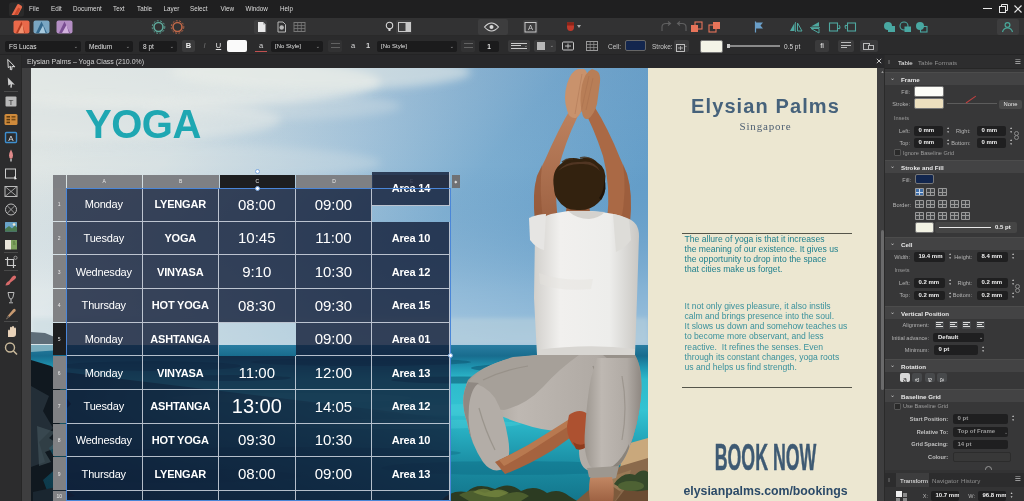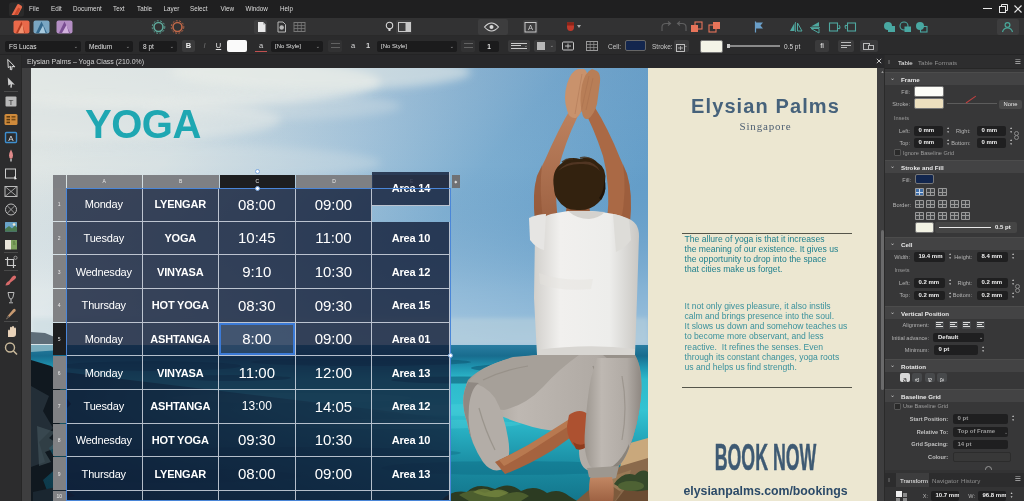--- a/index.html
+++ b/index.html
@@ -487,31 +487,30 @@
 <div style="position:absolute;left:219.0px;top:255.30px;width:76.6px;height:33.65px;background:rgba(16,28,54,0.80);border-right:1px solid rgba(235,240,248,0.75);border-bottom:1px solid rgba(235,240,248,0.75);box-sizing:border-box;color:#fff;font-size:15px;font-weight:400;display:flex;align-items:center;justify-content:center;">9:10</div>
 <div style="position:absolute;left:295.6px;top:255.30px;width:76.7px;height:33.65px;background:rgba(16,28,54,0.80);border-right:1px solid rgba(235,240,248,0.75);border-bottom:1px solid rgba(235,240,248,0.75);box-sizing:border-box;color:#fff;font-size:15px;font-weight:400;display:flex;align-items:center;justify-content:center;">10:30</div>
 <div style="position:absolute;left:372.3px;top:255.30px;width:78.2px;height:33.65px;background:rgba(16,28,54,0.80);border-right:1px solid rgba(235,240,248,0.75);border-bottom:1px solid rgba(235,240,248,0.75);box-sizing:border-box;color:#fff;font-size:11px;font-weight:700;letter-spacing:-0.2px;display:flex;align-items:center;justify-content:center;">Area 12</div>
 <div style="position:absolute;left:66.0px;top:288.95px;width:76.5px;height:33.65px;background:rgba(16,28,54,0.80);border-right:1px solid rgba(235,240,248,0.75);border-bottom:1px solid rgba(235,240,248,0.75);box-sizing:border-box;color:#fff;font-size:11px;font-weight:400;letter-spacing:-0.2px;display:flex;align-items:center;justify-content:center;">Thursday</div>
 <div style="position:absolute;left:142.5px;top:288.95px;width:76.5px;height:33.65px;background:rgba(16,28,54,0.80);border-right:1px solid rgba(235,240,248,0.75);border-bottom:1px solid rgba(235,240,248,0.75);box-sizing:border-box;color:#fff;font-size:11px;font-weight:700;letter-spacing:-0.2px;display:flex;align-items:center;justify-content:center;">HOT YOGA</div>
 <div style="position:absolute;left:219.0px;top:288.95px;width:76.6px;height:33.65px;background:rgba(16,28,54,0.80);border-right:1px solid rgba(235,240,248,0.75);border-bottom:1px solid rgba(235,240,248,0.75);box-sizing:border-box;color:#fff;font-size:15px;font-weight:400;display:flex;align-items:center;justify-content:center;">08:30</div>
 <div style="position:absolute;left:295.6px;top:288.95px;width:76.7px;height:33.65px;background:rgba(16,28,54,0.80);border-right:1px solid rgba(235,240,248,0.75);border-bottom:1px solid rgba(235,240,248,0.75);box-sizing:border-box;color:#fff;font-size:15px;font-weight:400;display:flex;align-items:center;justify-content:center;">09:30</div>
 <div style="position:absolute;left:372.3px;top:288.95px;width:78.2px;height:33.65px;background:rgba(16,28,54,0.80);border-right:1px solid rgba(235,240,248,0.75);border-bottom:1px solid rgba(235,240,248,0.75);box-sizing:border-box;color:#fff;font-size:11px;font-weight:700;letter-spacing:-0.2px;display:flex;align-items:center;justify-content:center;">Area 15</div>
 <div style="position:absolute;left:66.0px;top:322.60px;width:76.5px;height:33.65px;background:rgba(16,28,54,0.80);border-right:1px solid rgba(235,240,248,0.75);border-bottom:1px solid rgba(235,240,248,0.75);box-sizing:border-box;color:#fff;font-size:11px;font-weight:400;letter-spacing:-0.2px;display:flex;align-items:center;justify-content:center;">Monday</div>
 <div style="position:absolute;left:142.5px;top:322.60px;width:76.5px;height:33.65px;background:rgba(16,28,54,0.80);border-right:1px solid rgba(235,240,248,0.75);border-bottom:1px solid rgba(235,240,248,0.75);box-sizing:border-box;color:#fff;font-size:11px;font-weight:700;letter-spacing:-0.2px;display:flex;align-items:center;justify-content:center;">ASHTANGA</div>
-<div style="position:absolute;left:219.0px;top:322.60px;width:76.6px;height:33.65px;background:rgba(44,62,92,0.85);border-right:1px solid rgba(235,240,248,0.75);border-bottom:1px solid rgba(235,240,248,0.75);box-sizing:border-box;color:#fff;font-size:15px;font-weight:400;box-shadow:inset 0 0 0 2px #3b7ad6;display:flex;align-items:center;justify-content:center;">8:00</div>
 <div style="position:absolute;left:295.6px;top:322.60px;width:76.7px;height:33.65px;background:rgba(16,28,54,0.80);border-right:1px solid rgba(235,240,248,0.75);border-bottom:1px solid rgba(235,240,248,0.75);box-sizing:border-box;color:#fff;font-size:15px;font-weight:400;display:flex;align-items:center;justify-content:center;">09:00</div>
 <div style="position:absolute;left:372.3px;top:322.60px;width:78.2px;height:33.65px;background:rgba(16,28,54,0.80);border-right:1px solid rgba(235,240,248,0.75);border-bottom:1px solid rgba(235,240,248,0.75);box-sizing:border-box;color:#fff;font-size:11px;font-weight:700;letter-spacing:-0.2px;display:flex;align-items:center;justify-content:center;">Area 01</div>
 <div style="position:absolute;left:66.0px;top:356.25px;width:76.5px;height:33.65px;background:rgba(16,28,54,0.80);border-right:1px solid rgba(235,240,248,0.75);border-bottom:1px solid rgba(235,240,248,0.75);box-sizing:border-box;color:#fff;font-size:11px;font-weight:400;letter-spacing:-0.2px;display:flex;align-items:center;justify-content:center;">Monday</div>
 <div style="position:absolute;left:142.5px;top:356.25px;width:76.5px;height:33.65px;background:rgba(16,28,54,0.80);border-right:1px solid rgba(235,240,248,0.75);border-bottom:1px solid rgba(235,240,248,0.75);box-sizing:border-box;color:#fff;font-size:11px;font-weight:700;letter-spacing:-0.2px;display:flex;align-items:center;justify-content:center;">VINYASA</div>
 <div style="position:absolute;left:219.0px;top:356.25px;width:76.6px;height:33.65px;background:rgba(16,28,54,0.80);border-right:1px solid rgba(235,240,248,0.75);border-bottom:1px solid rgba(235,240,248,0.75);box-sizing:border-box;color:#fff;font-size:15px;font-weight:400;display:flex;align-items:center;justify-content:center;">11:00</div>
 <div style="position:absolute;left:295.6px;top:356.25px;width:76.7px;height:33.65px;background:rgba(16,28,54,0.80);border-right:1px solid rgba(235,240,248,0.75);border-bottom:1px solid rgba(235,240,248,0.75);box-sizing:border-box;color:#fff;font-size:15px;font-weight:400;display:flex;align-items:center;justify-content:center;">12:00</div>
 <div style="position:absolute;left:372.3px;top:356.25px;width:78.2px;height:33.65px;background:rgba(16,28,54,0.80);border-right:1px solid rgba(235,240,248,0.75);border-bottom:1px solid rgba(235,240,248,0.75);box-sizing:border-box;color:#fff;font-size:11px;font-weight:700;letter-spacing:-0.2px;display:flex;align-items:center;justify-content:center;">Area 13</div>
 <div style="position:absolute;left:66.0px;top:389.90px;width:76.5px;height:33.65px;background:rgba(16,28,54,0.80);border-right:1px solid rgba(235,240,248,0.75);border-bottom:1px solid rgba(235,240,248,0.75);box-sizing:border-box;color:#fff;font-size:11px;font-weight:400;letter-spacing:-0.2px;display:flex;align-items:center;justify-content:center;">Tuesday</div>
 <div style="position:absolute;left:142.5px;top:389.90px;width:76.5px;height:33.65px;background:rgba(16,28,54,0.80);border-right:1px solid rgba(235,240,248,0.75);border-bottom:1px solid rgba(235,240,248,0.75);box-sizing:border-box;color:#fff;font-size:11px;font-weight:700;letter-spacing:-0.2px;display:flex;align-items:center;justify-content:center;">ASHTANGA</div>
-<div style="position:absolute;left:219.0px;top:389.90px;width:76.6px;height:33.65px;background:rgba(16,28,54,0.80);border-right:1px solid rgba(235,240,248,0.75);border-bottom:1px solid rgba(235,240,248,0.75);box-sizing:border-box;color:#fff;font-size:12px;font-weight:400;display:flex;align-items:center;justify-content:center;">13:00</div>
+<div style="position:absolute;left:219.0px;top:389.90px;width:76.6px;height:33.65px;background:rgba(16,28,54,0.80);border-right:1px solid rgba(235,240,248,0.75);border-bottom:1px solid rgba(235,240,248,0.75);box-sizing:border-box;color:#fff;font-size:20px;font-weight:400;display:flex;align-items:center;justify-content:center;">13:00</div>
 <div style="position:absolute;left:295.6px;top:389.90px;width:76.7px;height:33.65px;background:rgba(16,28,54,0.80);border-right:1px solid rgba(235,240,248,0.75);border-bottom:1px solid rgba(235,240,248,0.75);box-sizing:border-box;color:#fff;font-size:15px;font-weight:400;display:flex;align-items:center;justify-content:center;">14:05</div>
 <div style="position:absolute;left:372.3px;top:389.90px;width:78.2px;height:33.65px;background:rgba(16,28,54,0.80);border-right:1px solid rgba(235,240,248,0.75);border-bottom:1px solid rgba(235,240,248,0.75);box-sizing:border-box;color:#fff;font-size:11px;font-weight:700;letter-spacing:-0.2px;display:flex;align-items:center;justify-content:center;">Area 12</div>
 <div style="position:absolute;left:66.0px;top:423.55px;width:76.5px;height:33.65px;background:rgba(16,28,54,0.80);border-right:1px solid rgba(235,240,248,0.75);border-bottom:1px solid rgba(235,240,248,0.75);box-sizing:border-box;color:#fff;font-size:11px;font-weight:400;letter-spacing:-0.2px;display:flex;align-items:center;justify-content:center;">Wednesday</div>
 <div style="position:absolute;left:142.5px;top:423.55px;width:76.5px;height:33.65px;background:rgba(16,28,54,0.80);border-right:1px solid rgba(235,240,248,0.75);border-bottom:1px solid rgba(235,240,248,0.75);box-sizing:border-box;color:#fff;font-size:11px;font-weight:700;letter-spacing:-0.2px;display:flex;align-items:center;justify-content:center;">HOT YOGA</div>
 <div style="position:absolute;left:219.0px;top:423.55px;width:76.6px;height:33.65px;background:rgba(16,28,54,0.80);border-right:1px solid rgba(235,240,248,0.75);border-bottom:1px solid rgba(235,240,248,0.75);box-sizing:border-box;color:#fff;font-size:15px;font-weight:400;display:flex;align-items:center;justify-content:center;">09:30</div>
 <div style="position:absolute;left:295.6px;top:423.55px;width:76.7px;height:33.65px;background:rgba(16,28,54,0.80);border-right:1px solid rgba(235,240,248,0.75);border-bottom:1px solid rgba(235,240,248,0.75);box-sizing:border-box;color:#fff;font-size:15px;font-weight:400;display:flex;align-items:center;justify-content:center;">10:30</div>
 <div style="position:absolute;left:372.3px;top:423.55px;width:78.2px;height:33.65px;background:rgba(16,28,54,0.80);border-right:1px solid rgba(235,240,248,0.75);border-bottom:1px solid rgba(235,240,248,0.75);box-sizing:border-box;color:#fff;font-size:11px;font-weight:700;letter-spacing:-0.2px;display:flex;align-items:center;justify-content:center;">Area 10</div>
 <div style="position:absolute;left:66.0px;top:457.20px;width:76.5px;height:33.65px;background:rgba(16,28,54,0.80);border-right:1px solid rgba(235,240,248,0.75);border-bottom:1px solid rgba(235,240,248,0.75);box-sizing:border-box;color:#fff;font-size:11px;font-weight:400;letter-spacing:-0.2px;display:flex;align-items:center;justify-content:center;">Thursday</div>
 <div style="position:absolute;left:142.5px;top:457.20px;width:76.5px;height:33.65px;background:rgba(16,28,54,0.80);border-right:1px solid rgba(235,240,248,0.75);border-bottom:1px solid rgba(235,240,248,0.75);box-sizing:border-box;color:#fff;font-size:11px;font-weight:700;letter-spacing:-0.2px;display:flex;align-items:center;justify-content:center;">LYENGAR</div>
 <div style="position:absolute;left:219.0px;top:457.20px;width:76.6px;height:33.65px;background:rgba(16,28,54,0.80);border-right:1px solid rgba(235,240,248,0.75);border-bottom:1px solid rgba(235,240,248,0.75);box-sizing:border-box;color:#fff;font-size:15px;font-weight:400;display:flex;align-items:center;justify-content:center;">08:00</div>

